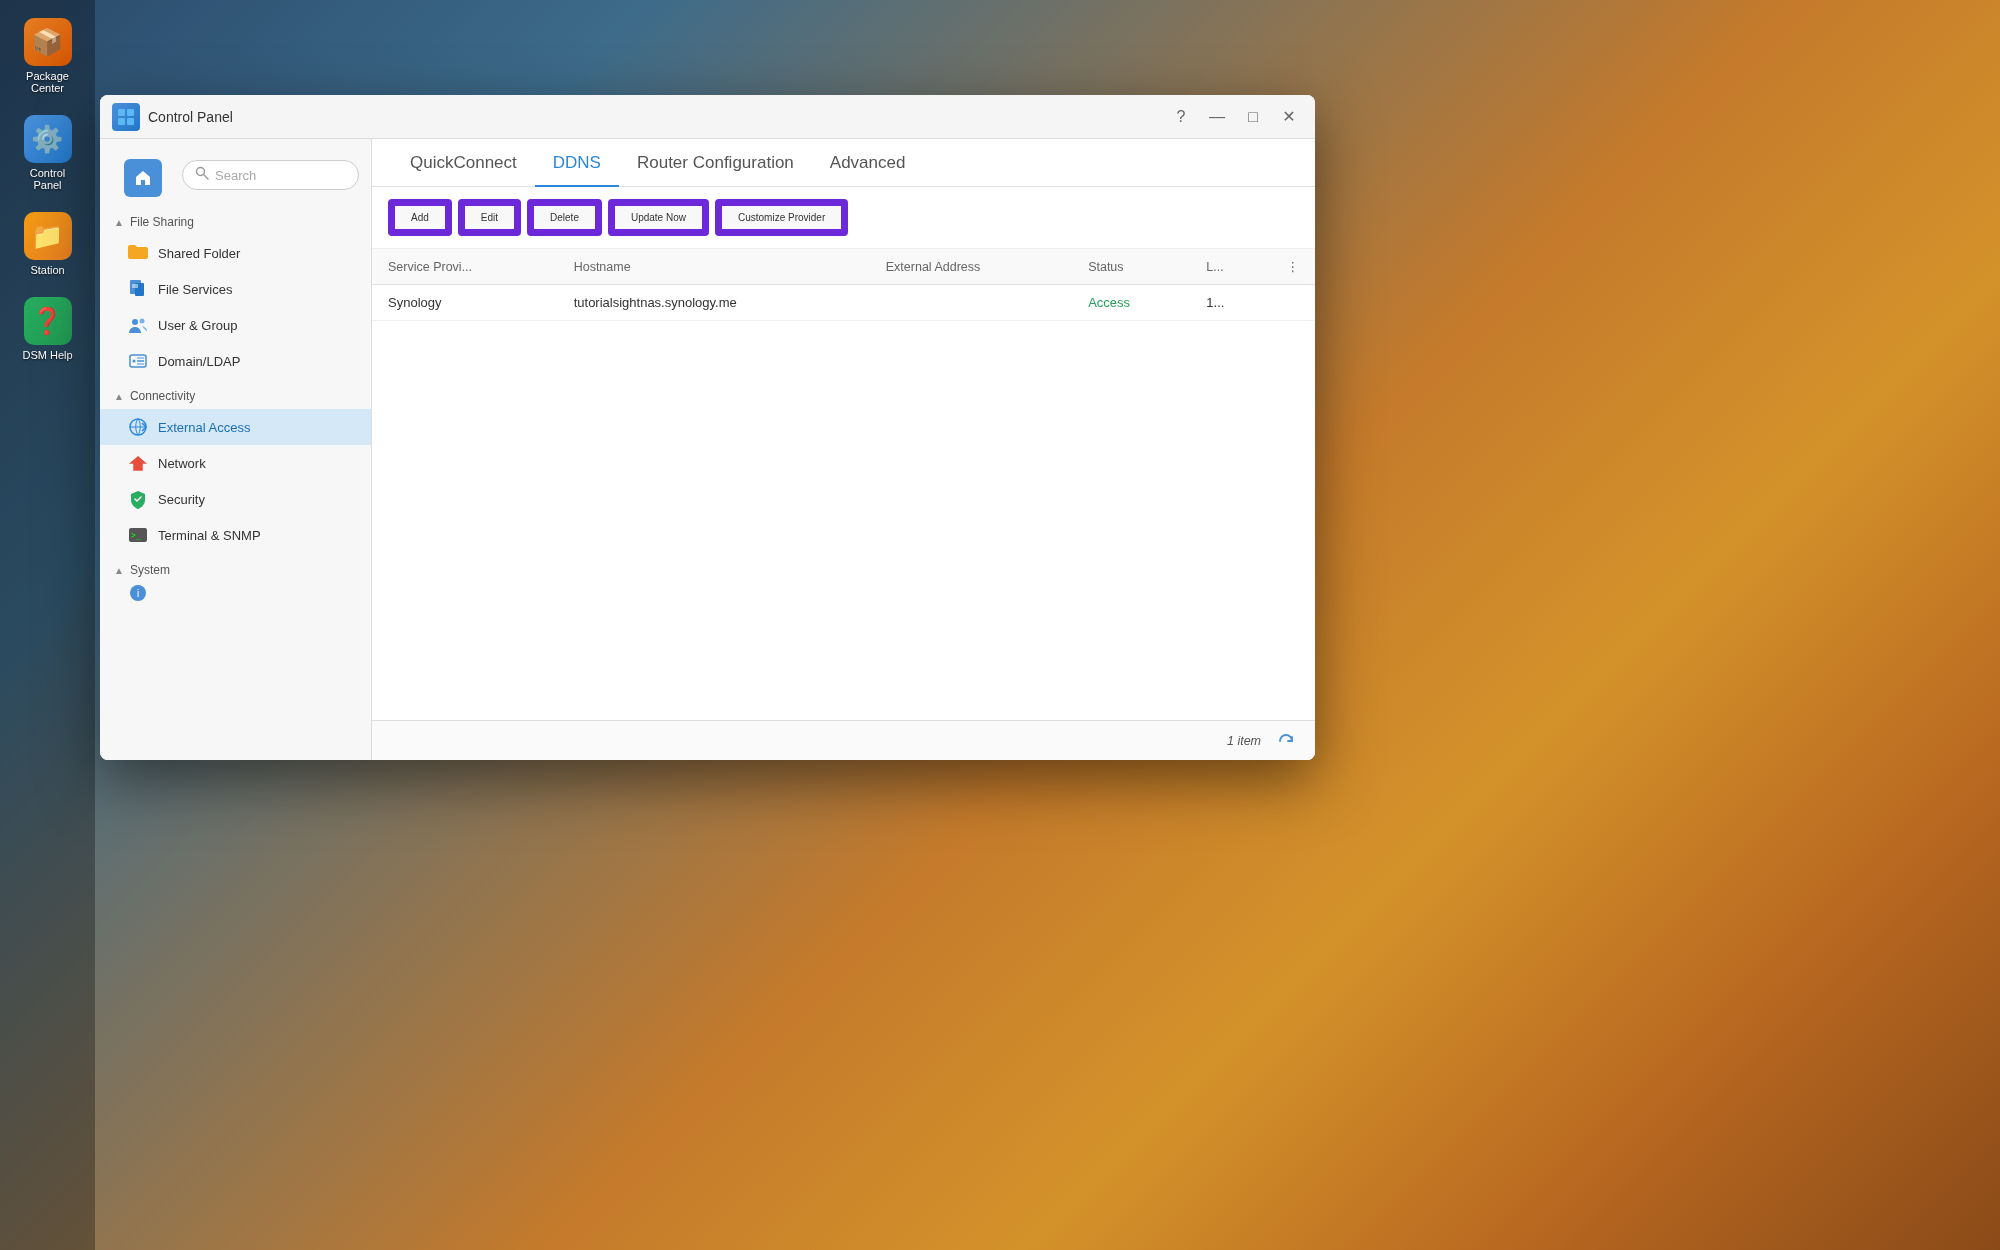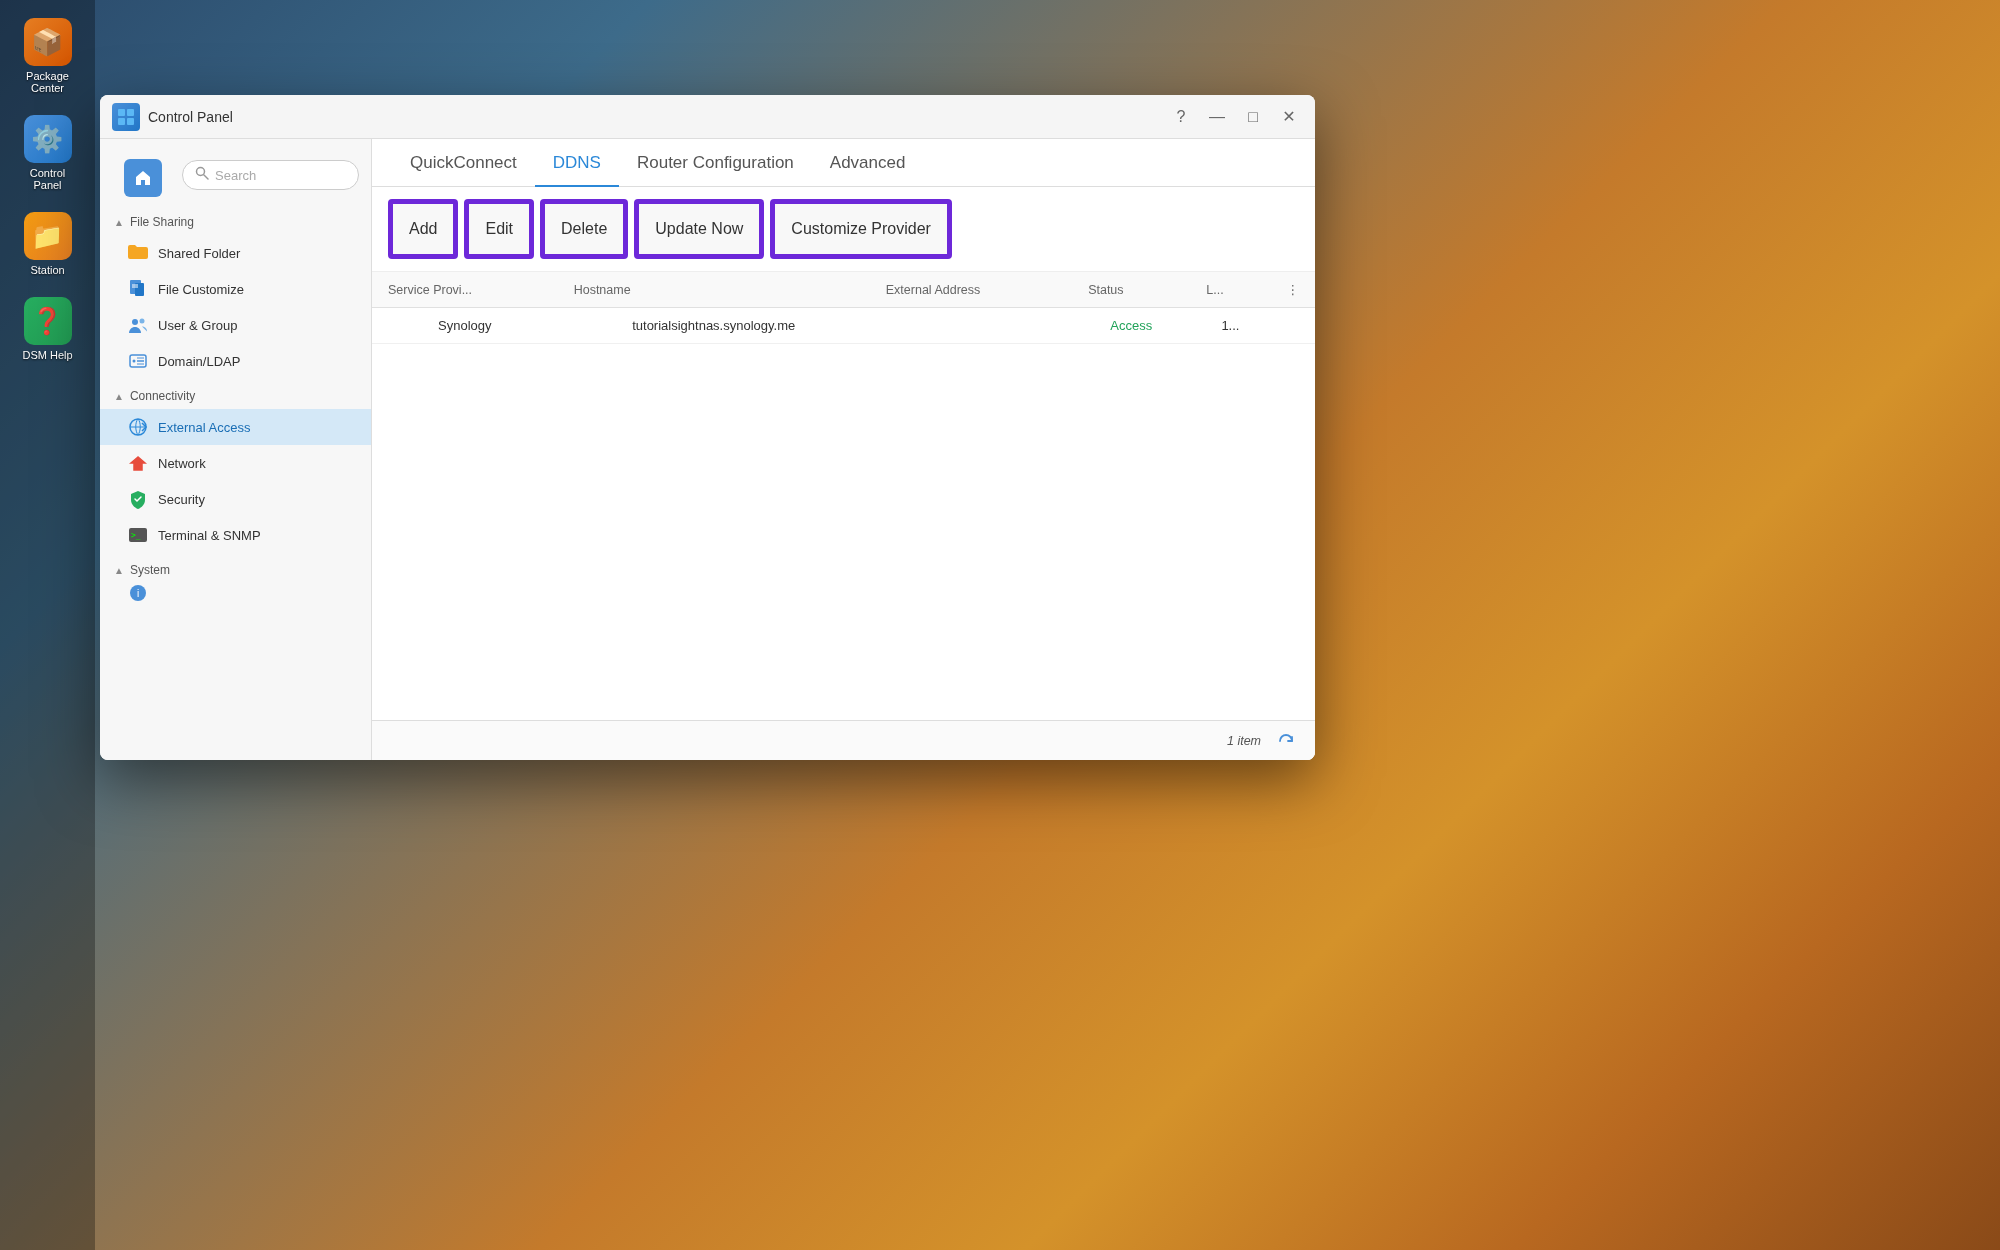--- a/index.html
+++ b/index.html
@@ -269,25 +269,25 @@
     .toolbar {
       display: flex;
       padding: 12px 16px;
       gap: 6px;
       border-bottom: 1px solid #eee;
       background: white;
       flex-shrink: 0;
     }
 
     .toolbar-btn {
-      padding: 16px 16px;
-      border: 5px solid #6d28d9;
+      padding: 6px 16px;
+      border: 7px solid #6d28d9;
       background: #f8f8f8;
       border-radius: 4px;
-      font-size: 16px;
+      font-size: 10px;
       color: #333;
       cursor: pointer;
       white-space: nowrap;
     }
 
     .toolbar-btn:disabled {
       color: #aaa;
       cursor: default;
     }
 
@@ -311,21 +311,20 @@
     thead th {
       padding: 10px 16px;
       text-align: left;
       font-weight: 500;
       color: #666;
       font-size: 12.5px;
     }
 
     tbody tr {
       border-bottom: 1px solid #f0f0f0;
-      text-align: center;
     }
 
     tbody td {
       padding: 10px 16px;
       color: #333;
       font-size: 13px;
     }
 
     .status-normal {
       color: #22a35a;
@@ -457,21 +456,21 @@
         </div>
         <div class="sidebar-item">
           <span class="sidebar-item-icon">
             <svg width="20" height="20" viewBox="0 0 20 20" fill="#4a90d9">
               <rect x="2" y="1" width="11" height="14" rx="1" fill="#4a90d9"></rect>
               <rect x="7" y="4" width="9" height="13" rx="1" fill="#2176c7"></rect>
               <line x1="4" y1="6" x2="10" y2="6" stroke="white" stroke-width="1"></line>
               <line x1="4" y1="8" x2="10" y2="8" stroke="white" stroke-width="1"></line>
             </svg>
           </span>
-          <span>File Customize</span>
+          <span>File Services</span>
         </div>
         <div class="sidebar-item">
           <span class="sidebar-item-icon">
             <svg width="20" height="20" viewBox="0 0 20 20" fill="#4a90d9">
               <circle cx="7" cy="7" r="3" fill="#4a90d9"></circle>
               <path d="M1 18c0-3.3 2.7-6 6-6s6 2.7 6 6" fill="#4a90d9"></path>
               <circle cx="14" cy="6" r="2.5" fill="#7ab4e8"></circle>
               <path d="M14 11.5c2.5 0 5 1.8 5 5" fill="#7ab4e8"></path>
             </svg>
           </span>

